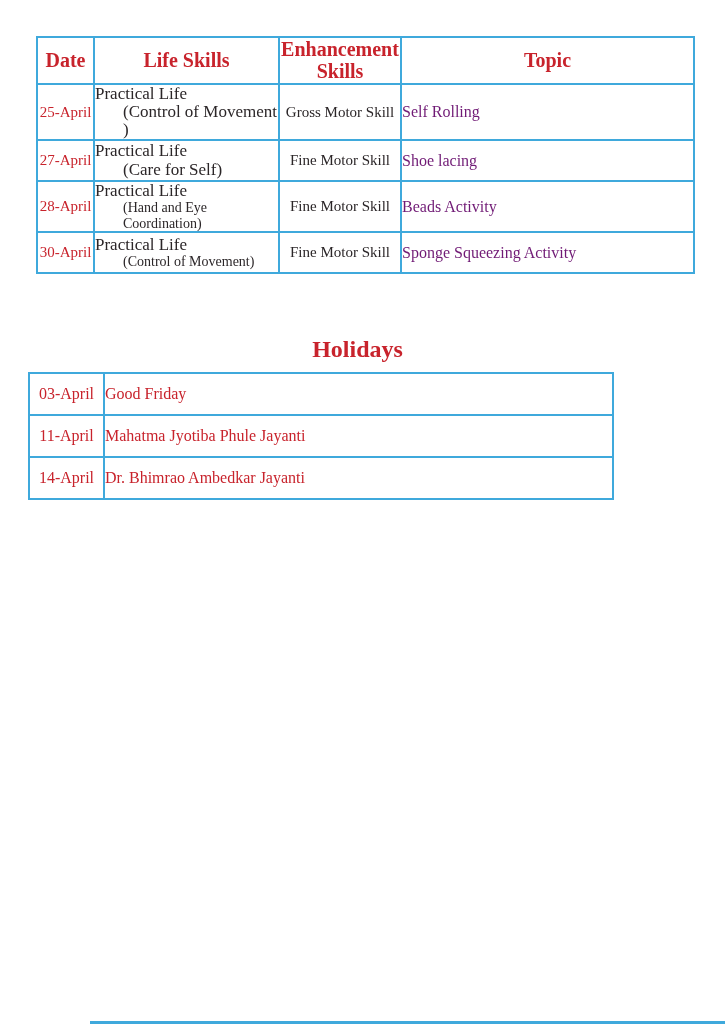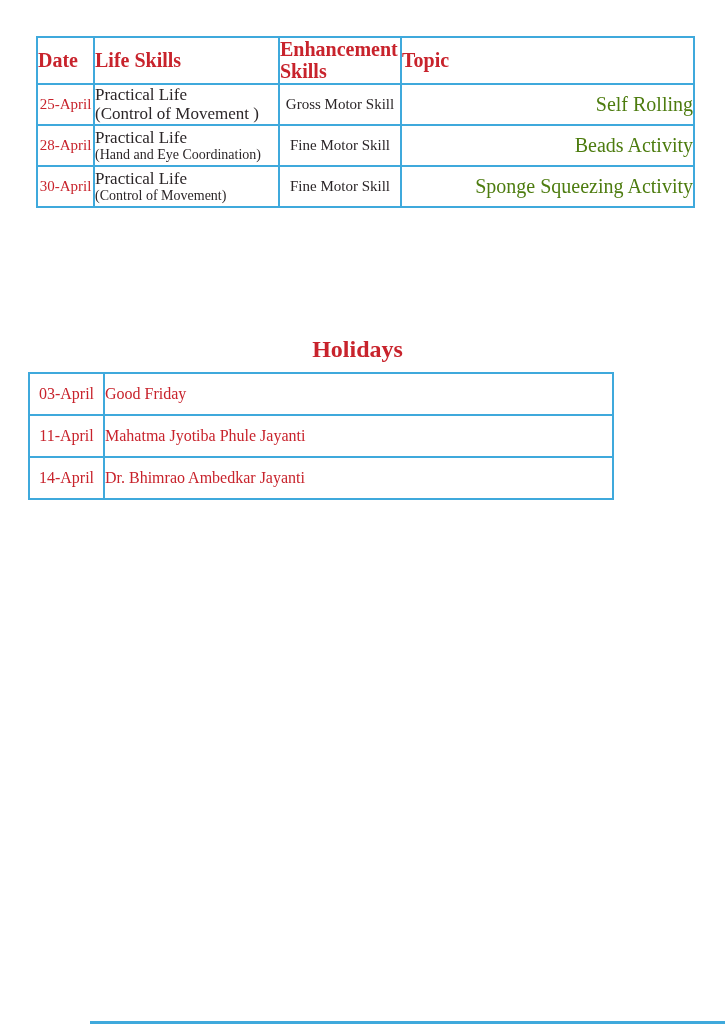--- a/index.html
+++ b/index.html
@@ -31,43 +31,42 @@
     overflow: hidden;
     vertical-align: middle;
     padding: 0;
   }
   .schedule thead tr { height: 47px; }
   .schedule tbody tr { height: 41px; }
   .schedule th {
     color: #C8232C;
     font-size: 20px;
     font-weight: bold;
-    text-align: left;
+    text-align: center;
     line-height: 1.08;
   }
   .date-cell {
     color: #C8232C;
     font-size: 15px;
     text-align: center;
   }
   .life-cell { padding-left: 6px; color: #2b2628; }
   .ls-main   { font-size: 17px; line-height: 1.08; }
-  .ls-detail { font-size: 17px; line-height: 1.05; }
+  .ls-detail { font-size: 17px; line-height: 1.05; padding-left: 28px; }
   .ls-detail.small { font-size: 14px; line-height: 1.1; }
   .enh-cell {
     font-size: 15px;
     text-align: center;
     color: #2b2628;
     border-radius: 8px;
   }
   .topic-cell {
-    font-size: 20px;
+    font-size: 16px;
     padding-left: 8px;
-    color: #4d7c0f;
-    text-align: right;
+    color: #701a75;
   }
   
   .holidays-title {
     position: absolute;
     left: 0;
     right: 10px;
     top: 336px;
     margin: 0;
     text-align: center;
     color: #C8232C;
@@ -124,20 +123,29 @@
       <tr>
         <td class="date-cell">25-April</td>
         <td class="life-cell">
           <div class="ls-main">Practical Life</div>
           <div class="ls-detail">(Control of Movement )</div>
         </td>
         <td class="enh-cell">Gross Motor Skill</td>
         <td class="topic-cell">Self Rolling</td>
       </tr>
       <tr>
+        <td class="date-cell">27-April</td>
+        <td class="life-cell">
+          <div class="ls-main">Practical Life</div>
+          <div class="ls-detail">(Care for Self)</div>
+        </td>
+        <td class="enh-cell">Fine Motor Skill</td>
+        <td class="topic-cell">Shoe lacing</td>
+      </tr>
+      <tr>
         <td class="date-cell">28-April</td>
         <td class="life-cell">
           <div class="ls-main">Practical Life</div>
           <div class="ls-detail small">(Hand and Eye Coordination)</div>
         </td>
         <td class="enh-cell">Fine Motor Skill</td>
         <td class="topic-cell">Beads Activity</td>
       </tr>
       <tr>
         <td class="date-cell">30-April</td>

